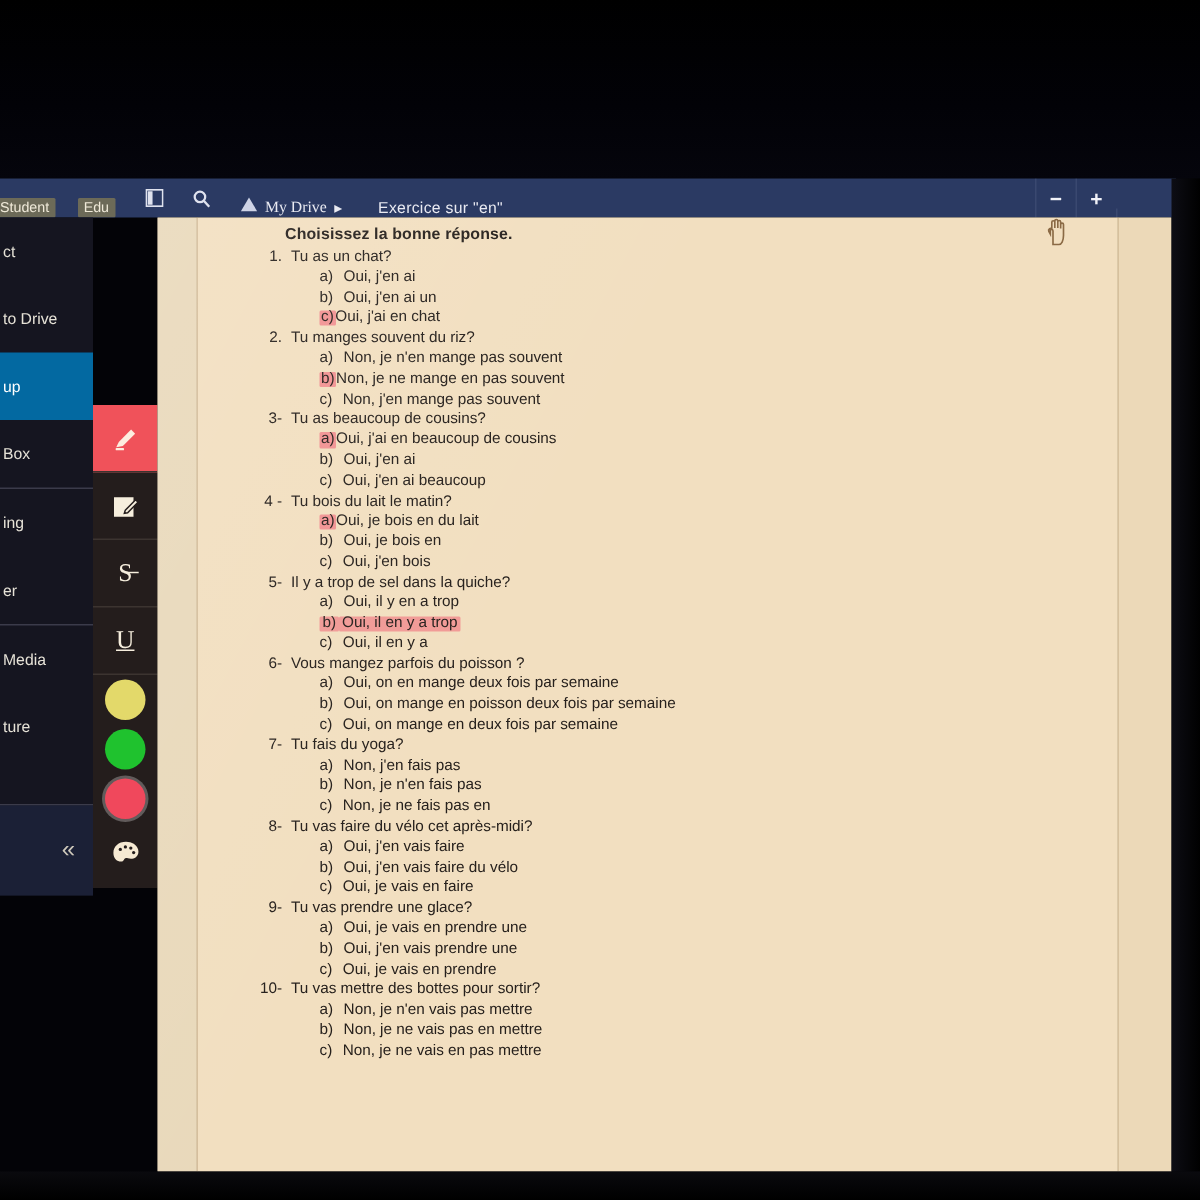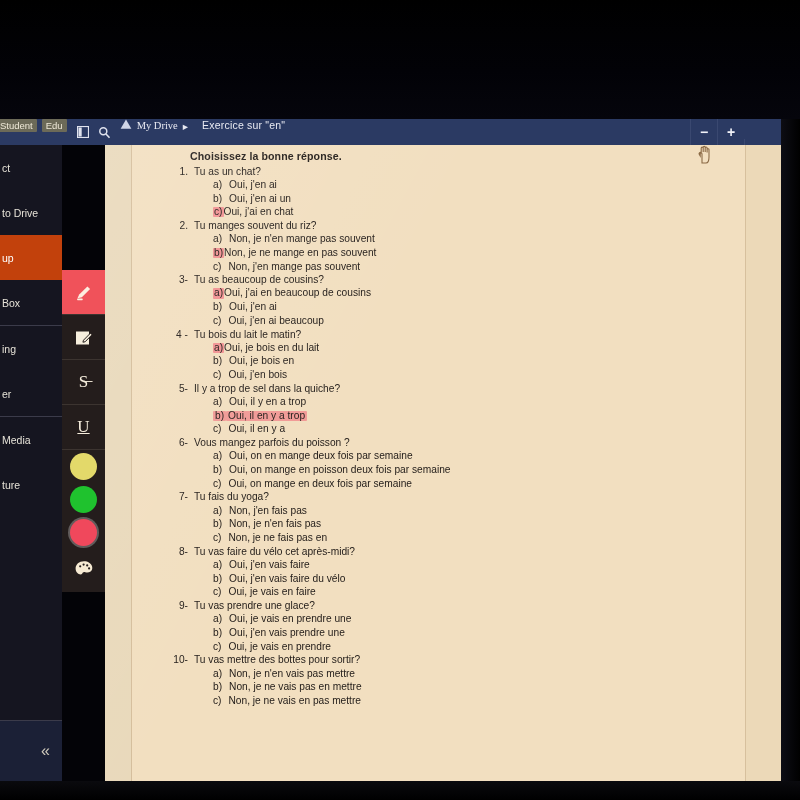--- a/index.html
+++ b/index.html
@@ -32,21 +32,21 @@
 
   
   .appbar {
     position: absolute; left: 0; top: 119px; width: 784px; height: 26px;
     background: #2b3a63;
     display: flex; align-items: center;
     color: #e9eaf2;
     font-size: 10.5px;
     overflow: hidden;
   }
-  .appbar-inner { display: flex; align-items: flex-start; width: 100%; height: 100%; }
+  .appbar-inner { display: flex; align-items: flex-end; width: 100%; height: 100%; gap: 10px; }
   .chip {
     background: #6c6a58;
     color: #efe9d8;
     padding: 1px 4px;
     font-size: 9.5px;
     margin-right: 5px;
     border-radius: 1px;
     white-space: nowrap;
   }
   .chip.first { margin-left: -4px; }
@@ -74,32 +74,32 @@
     font-size: 14px; color: #f1f2f8; font-weight: 700;
     border-left: 1px solid #3a4870;
   }
   .zoomval {
     width: 40px; text-align: center; font-size: 14px; color: #eceef6;
     border-left: 1px solid #3a4870; height: 26px; line-height: 26px; margin-top: 40px;
   }
 
   
   .toolmenu {
-    position: absolute; left: 0; top: 145px; width: 62px; height: 636px;
+    position: absolute; left: 0; top: 145px; width: 62px; height: 452px;
     background: #151520;
     color: #e7e3d9;
     font-size: 10.5px;
   }
   .tm-item {
     height: 45px; display: flex; align-items: center;
     padding-left: 2px;
     white-space: nowrap;
     color: #e6e2d7;
   }
-  .tm-item.active { background: #c2410c; color: #fff; }
+  .tm-item.active { background: #0369a1; color: #fff; }
   .tm-sep { height: 1px; background: #3b3b4a; margin: 0 0 0 0; }
   .tm-collapse {
     position: absolute; left: 0; bottom: 0; width: 62px; height: 60px;
     background: #1b2036;
     display: flex; align-items: center; justify-content: flex-end;
     padding-right: 12px;
     color: #cfc9bb; font-size: 16px;
   }
   .tm-collapse-top {
     position: absolute; left: 0; bottom: 60px; width: 62px; height: 1px;

